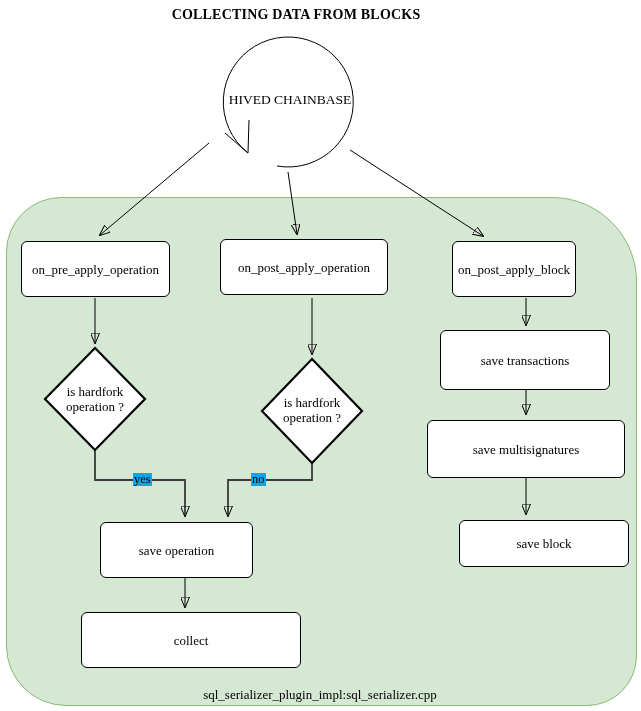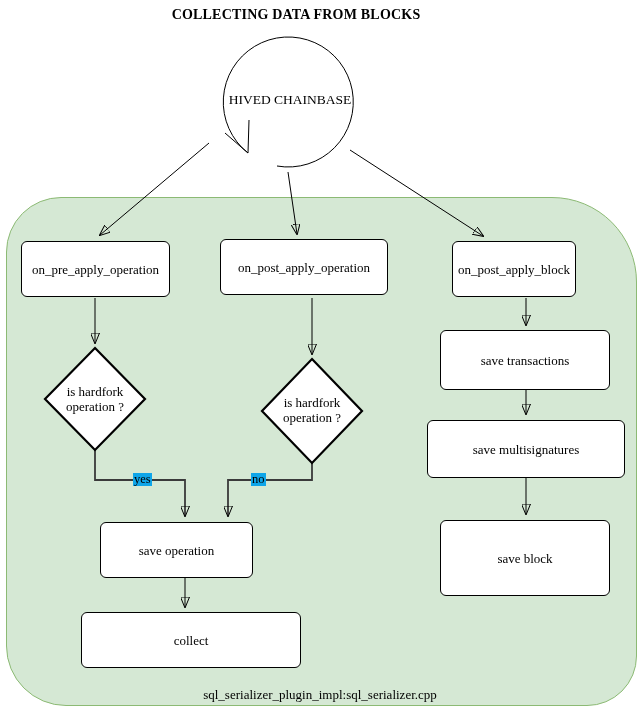--- a/index.html
+++ b/index.html
@@ -111,17 +111,17 @@
 </div>
 <div class="node-box" style="left:81px;top:612px;width:220px;height:56px;">
   <span><span>collect</span><br></span>
 </div>
 <div class="node-box" style="left:440px;top:330px;width:170px;height:60px;">
   <span>save transactions</span>
 </div>
 <div class="node-box" style="left:427px;top:420px;width:198px;height:58px;">
   <span>save multisignatures</span>
 </div>
-<div class="node-box" style="left:440px;top:520px;width:170px;height:76px;">
+<div class="node-box" style="left:459px;top:520px;width:170px;height:47px;">
   <span>save block</span>
 </div>
 
 <div class="caption">sql_serializer_plugin_impl:sql_serializer.cpp</div>
 
 </body></html>

